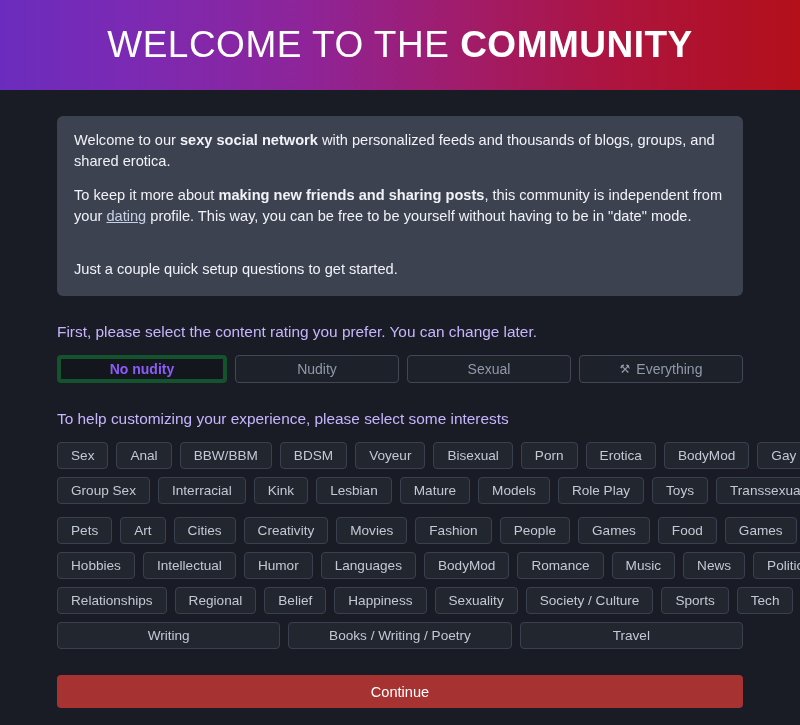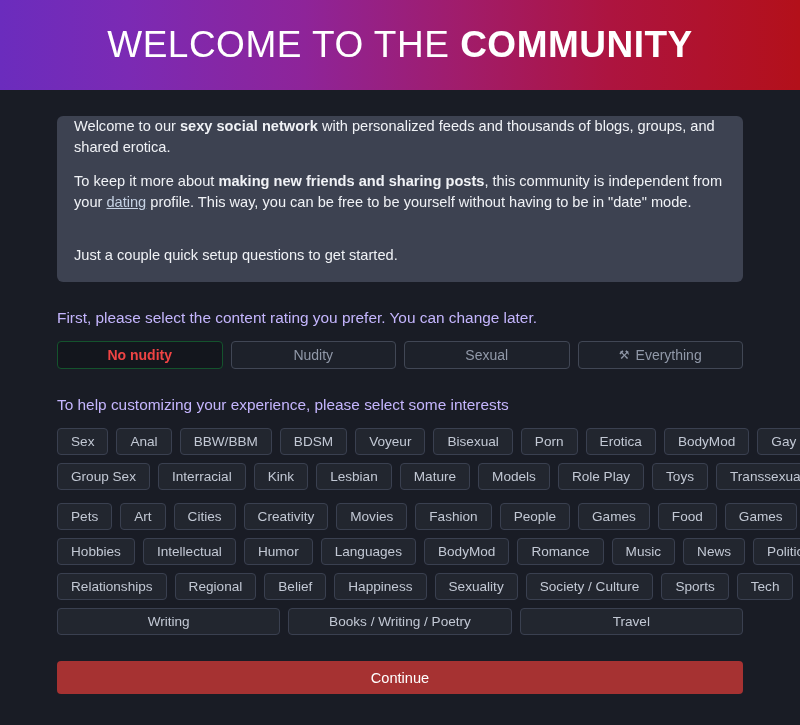--- a/index.html
+++ b/index.html
@@ -34,21 +34,21 @@
   
   .page {
     padding: 0 57px;
   }
 
   
   .info-panel {
     margin-top: 26px;
     background: #3d4251;
     border-radius: 6px;
-    padding: 0 17px 16px 17px;
+    padding: 14px 17px 16px 17px;
     color: #f0f2f6;
     font-size: 14.6px;
     line-height: 1.44;
   }
   .info-panel p { margin-bottom: 13px; }
   .info-panel p:last-child { margin-bottom: 0; margin-top: 32px; }
   .info-panel b { font-weight: 700; }
   .info-link {
     color: #c6d2e4;
     text-decoration: underline;
@@ -76,22 +76,22 @@
     color: #9199a9;
     font-size: 14px;
     display: flex;
     align-items: center;
     justify-content: center;
     gap: 6px;
     cursor: pointer;
     white-space: nowrap;
   }
   .rating-btn.selected {
-    border: 1px solid #14532d;
-    color: #ef4444;
+    border: 4px solid #14532d;
+    color: #8b5cf6;
     font-weight: 700;
     background: #13161d;
   }
   .key-icon {
     display: inline-block;
     font-size: 12px;
     color: #9199a9;
     transform: rotate(0deg);
     line-height: 1;
   }

